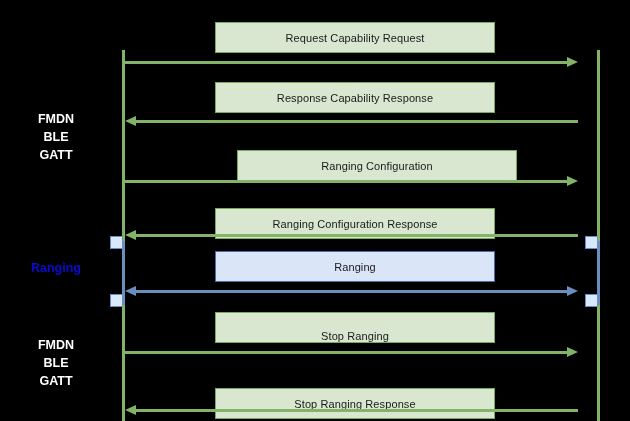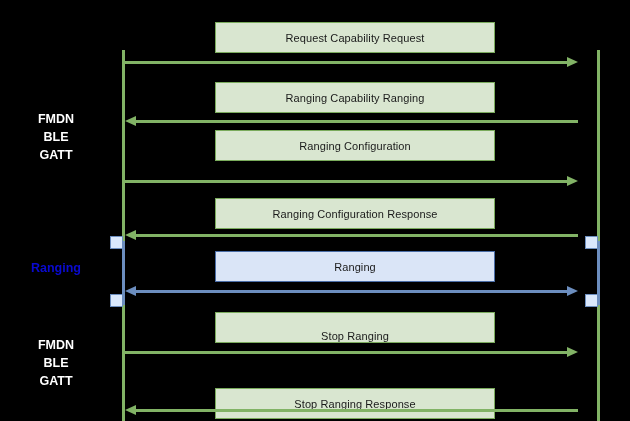--- a/index.html
+++ b/index.html
@@ -145,36 +145,36 @@
 
   <div class="msg-box green" style="top:22px;">
     <span>Request Capability Request</span>
   </div>
   <div class="arrow green" style="left:125px; top:57px; width:453px;">
     <div class="shaft" style="left:0; width:442px;"></div>
     <div class="head right" style="left:442px;"></div>
   </div>
 
   <div class="msg-box green" style="top:82px;">
-    <span>Ranging Capability Ranging</span>
+    <span>Response Capability Response</span>
   </div>
   <div class="arrow green" style="left:125px; top:116px; width:453px;">
     <div class="head left" style="left:0;"></div>
     <div class="shaft" style="left:11px; width:442px;"></div>
   </div>
 
-  <div class="msg-box green" style="top:130px;">
+  <div class="msg-box green" style="top:150px;margin-left:22px;">
     <span>Ranging Configuration</span>
   </div>
   <div class="arrow green" style="left:125px; top:176px; width:453px;">
     <div class="shaft" style="left:0; width:442px;"></div>
     <div class="head right" style="left:442px;"></div>
   </div>
 
-  <div class="msg-box green" style="top:198px;">
+  <div class="msg-box green" style="top:208px;">
     <span>Ranging Configuration Response</span>
   </div>
   <div class="arrow green" style="left:125px; top:230px; width:453px;">
     <div class="head left" style="left:0;"></div>
     <div class="shaft" style="left:11px; width:442px;"></div>
   </div>
 
   <div class="msg-box blue" style="top:251px;">
     <span>Ranging</span>
   </div>

